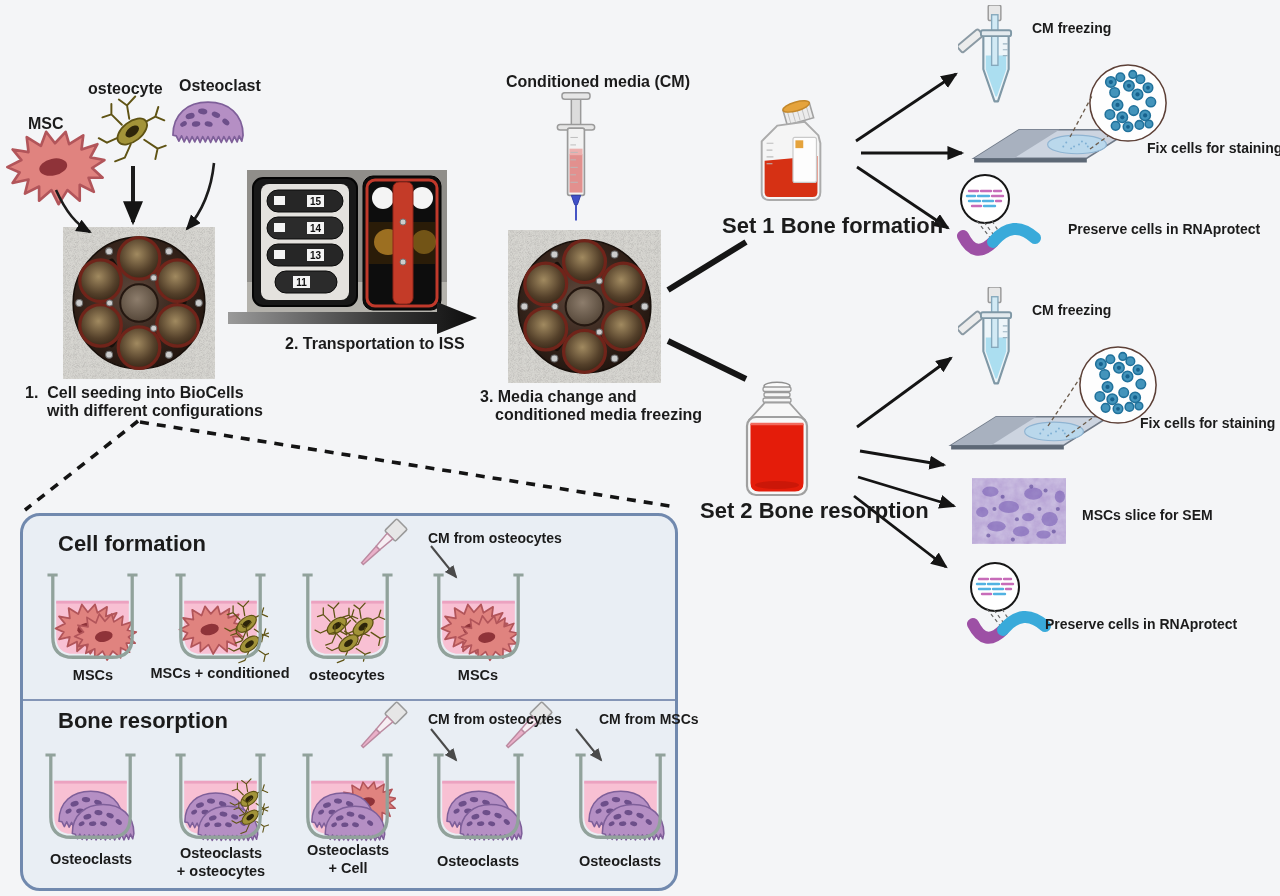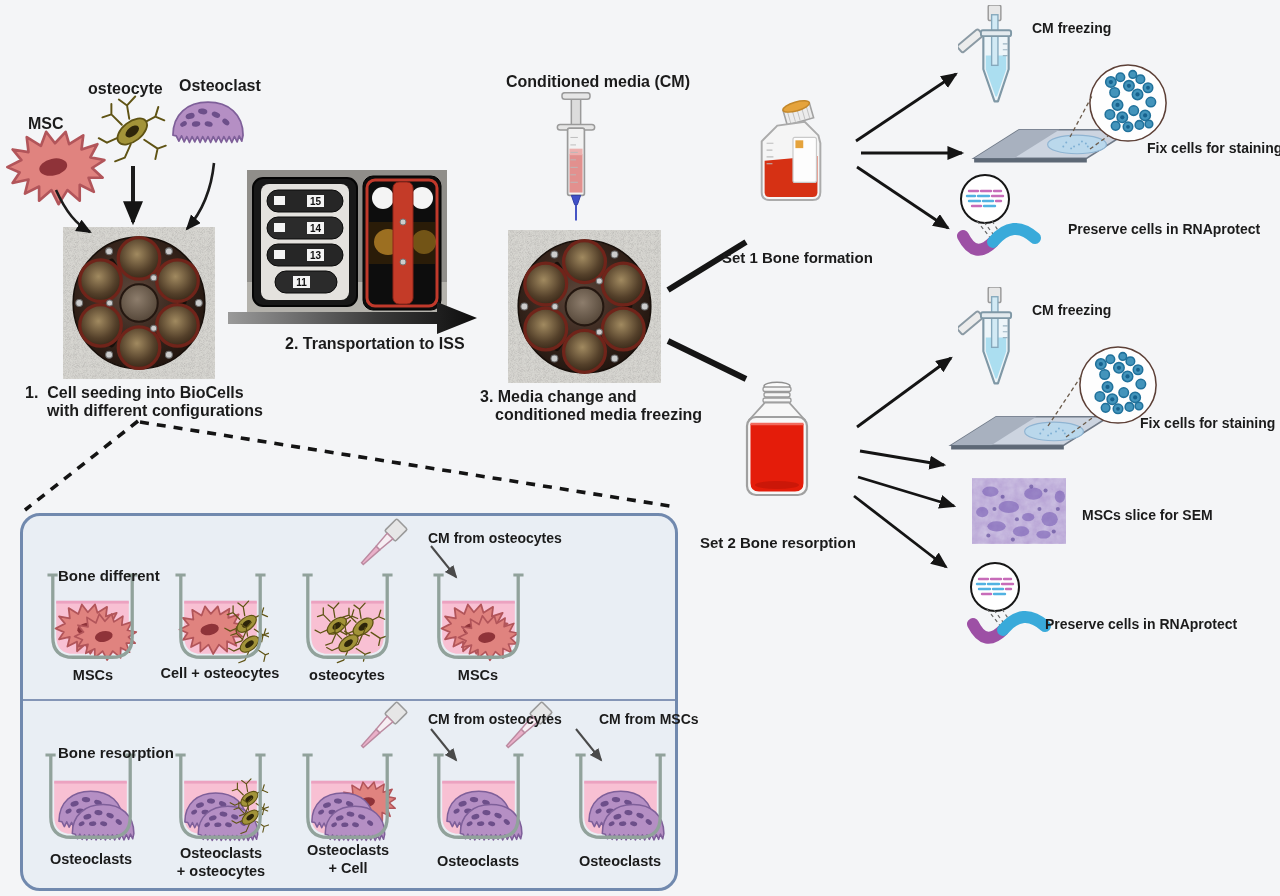--- a/index.html
+++ b/index.html
@@ -3,21 +3,21 @@
 <meta charset="utf-8">
 <style>
   html,body{margin:0;padding:0;background:#f4f5f7;}
   #canvas{position:relative;width:1280px;height:896px;background:#f4f5f7;overflow:hidden;
           font-family:"Liberation Sans",sans-serif;color:#1b1b1b;}
   .abs{position:absolute;}
   .lbl{position:absolute;font-weight:700;color:#1b1b1b;white-space:pre;line-height:1.2;}
   .s14{font-size:14px;}
   .s145{font-size:14.5px;}
   .s15{font-size:16px;}
-  .s17{font-size:15px;margin-top:36px;}
+  .s17{font-size:22px;}
   .ctr{transform:translateX(-50%);text-align:center;}
   .panel{position:absolute;left:20px;top:513px;width:652px;height:372px;
          background:#e9eef4;border:3px solid #7189ae;border-radius:20px;}
   .panel-divider{position:absolute;left:23px;top:699px;width:652px;height:0;
          border-top:2.5px solid #8495b6;}
   svg{display:block;}
 </style>
 </head>
 <body>
 
@@ -541,25 +541,25 @@
 
   <div class="lbl s14" style="left:1032px;top:20px;z-index:6">CM freezing</div>
   <div class="lbl s14" style="left:1147px;top:140px;z-index:6">Fix cells for staining</div>
   <div class="lbl s14" style="left:1068px;top:221px;z-index:6">Preserve cells in RNAprotect</div>
 
   <div class="lbl s14" style="left:1032px;top:302px;z-index:6">CM freezing</div>
   <div class="lbl s14" style="left:1140px;top:415px;z-index:6">Fix cells for staining</div>
   <div class="lbl s14" style="left:1082px;top:507px;z-index:6">MSCs slice for SEM</div>
   <div class="lbl s14" style="left:1045px;top:616px;z-index:6">Preserve cells in RNAprotect</div>
 
-  <div class="lbl s17" style="left:58px;top:531px;z-index:6">Bone different</div>
+  <div class="lbl s17" style="left:58px;top:531px;z-index:6">Cell formation</div>
   <div class="lbl s17" style="left:58px;top:708px;z-index:6">Bone resorption</div>
 
   <div class="lbl s145 ctr" style="left:93px;top:667px;z-index:6">MSCs</div>
-  <div class="lbl s145 ctr" style="left:220px;top:665px;z-index:6">Cell + osteocytes</div>
+  <div class="lbl s145 ctr" style="left:220px;top:665px;z-index:6">MSCs + conditioned</div>
   <div class="lbl s145 ctr" style="left:347px;top:667px;z-index:6">osteocytes</div>
   <div class="lbl s145 ctr" style="left:478px;top:667px;z-index:6">MSCs</div>
 
   <div class="lbl s14" style="left:428px;top:530px;z-index:6">CM from osteocytes</div>
 
   <div class="lbl s145 ctr" style="left:91px;top:851px;z-index:6">Osteoclasts</div>
   <div class="lbl s145 ctr" style="left:221px;top:845px;z-index:6">Osteoclasts</div>
   <div class="lbl s145 ctr" style="left:221px;top:863px;z-index:6">+ osteocytes</div>
   <div class="lbl s145 ctr" style="left:348px;top:842px;z-index:6">Osteoclasts</div>
   <div class="lbl s145 ctr" style="left:348px;top:860px;z-index:6">+ Cell</div>

